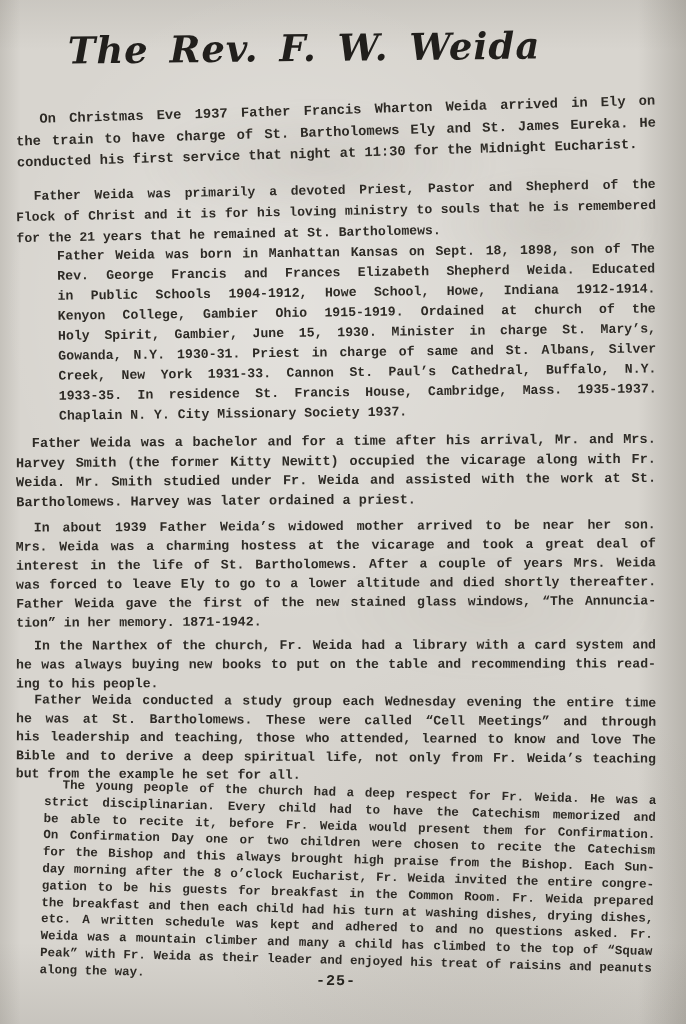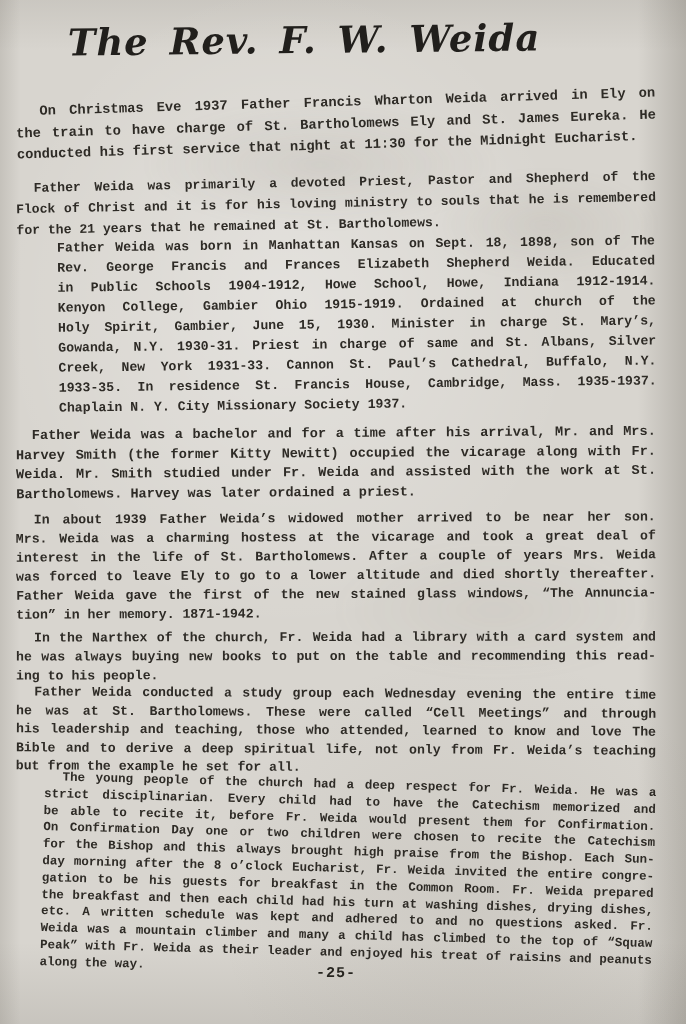--- a/index.html
+++ b/index.html
@@ -16,21 +16,21 @@
       #d8d5cf;
   }
   .ghost { position:absolute; pointer-events:none; }
   .ghost-a { left:140px; top:100px; width:360px; height:130px;
     background:radial-gradient(ellipse, rgba(118,110,96,0.12), rgba(118,110,96,0) 70%); filter:blur(5px); }
   .ghost-b { left:430px; top:170px; width:230px; height:110px;
     background:radial-gradient(ellipse, rgba(118,110,96,0.10), rgba(118,110,96,0) 70%); filter:blur(6px); }
   .ghost-c { left:330px; top:540px; width:330px; height:140px;
     background:radial-gradient(ellipse, rgba(118,110,96,0.07), rgba(118,110,96,0) 70%); filter:blur(7px); }
 
-  .content { position:absolute; left:16px; right:30px; top:4px; }
+  .content { position:absolute; left:16px; right:30px; top:12px; }
 
   .title {
     font-family:"DejaVu Serif", serif;
     font-style:italic;
     font-weight:700;
     font-size:37px;
     color:#211f1c;
     text-align:center;
     margin:14px 64px 0 0;
     letter-spacing:1px;

